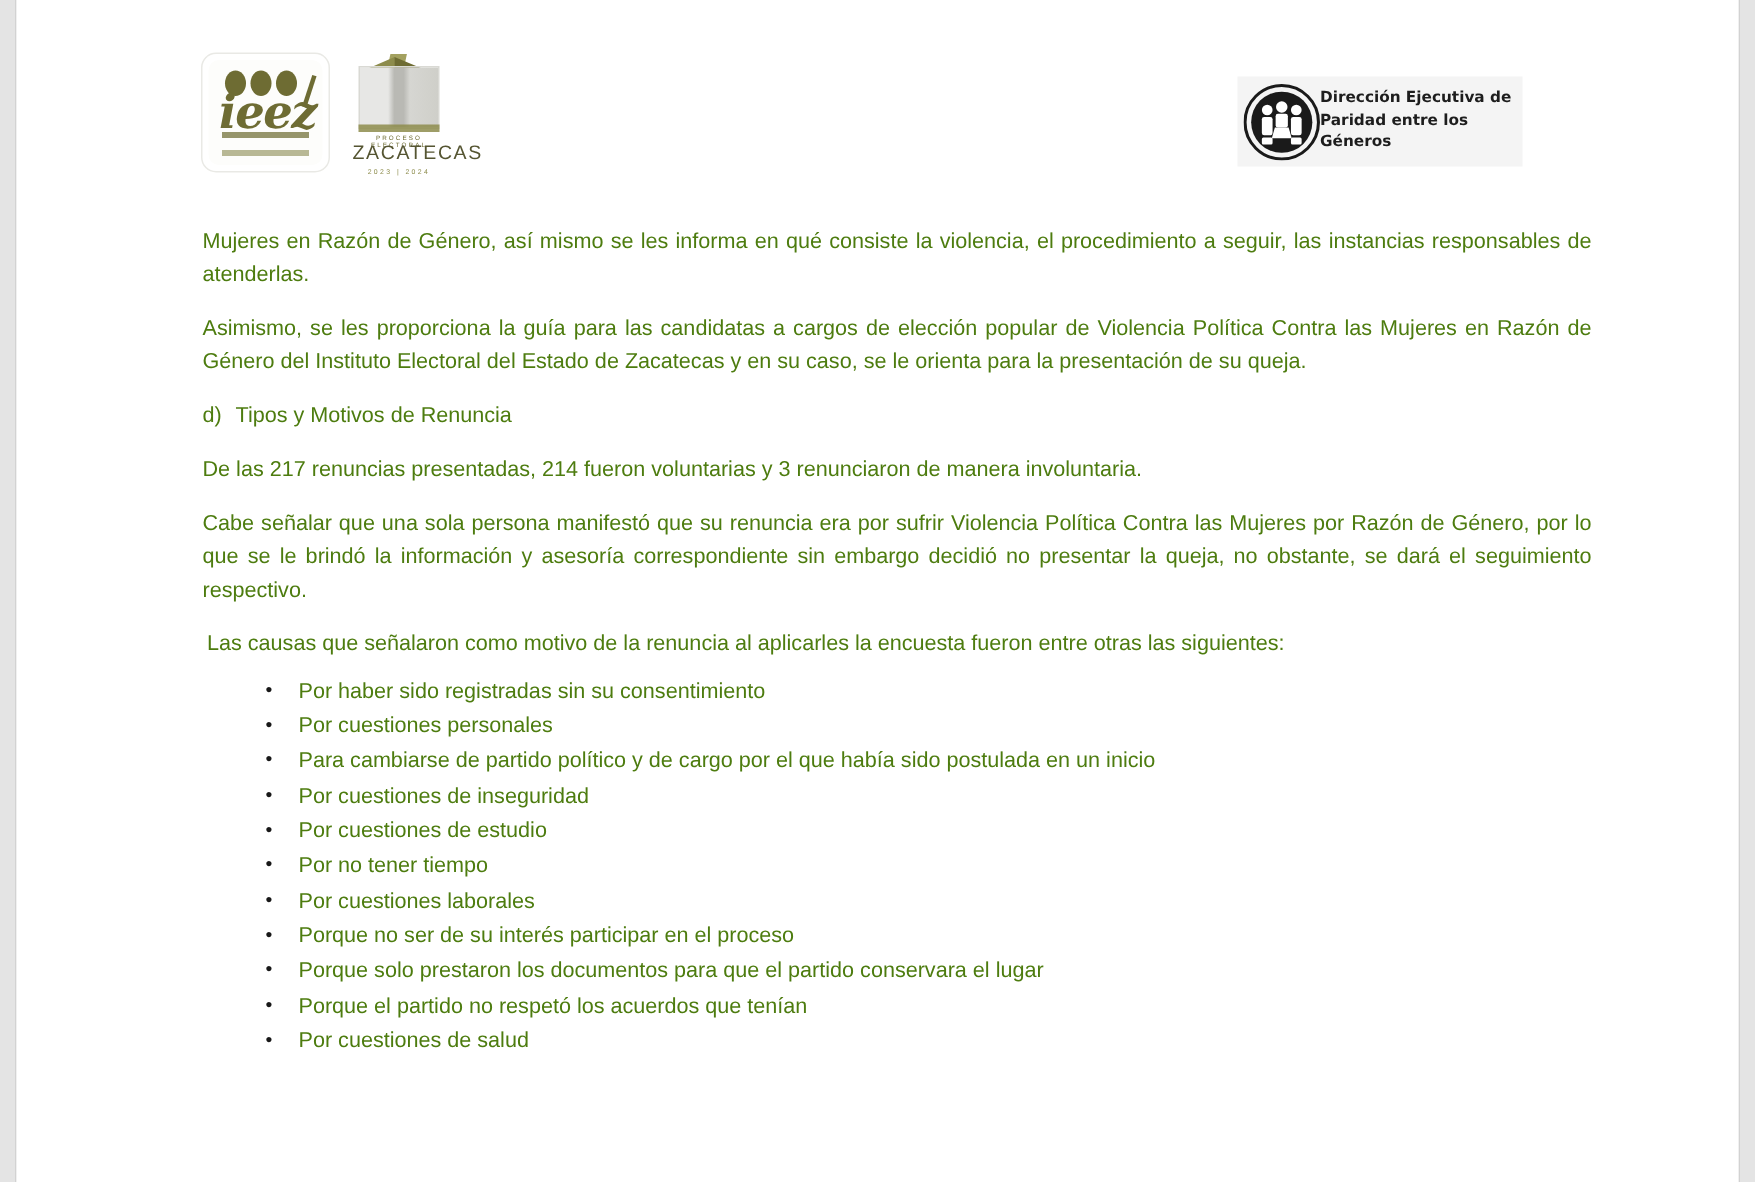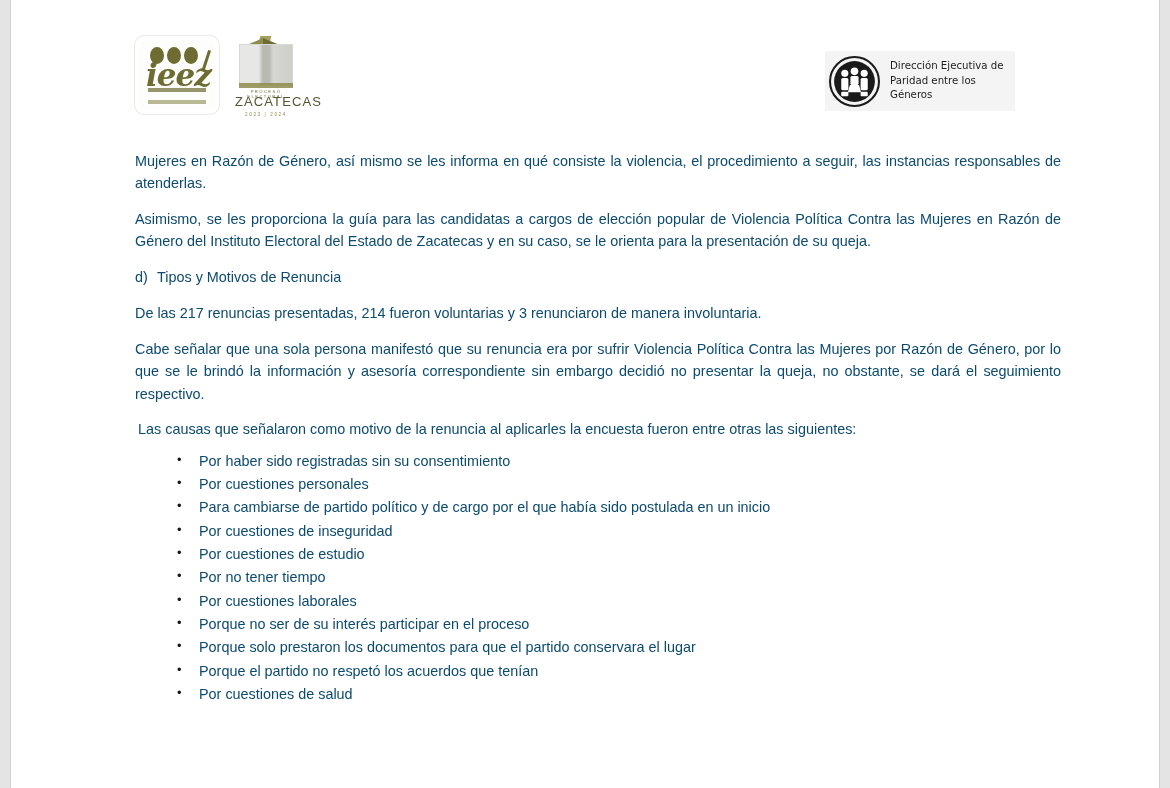--- a/index.html
+++ b/index.html
@@ -194,35 +194,34 @@
     align-items: center;
     padding-left: 4px;
     box-sizing: border-box;
   }
   .dep-mark {
     width: 51px;
     height: 51px;
     flex: 0 0 51px;
   }
   .dep-text {
-    margin-left: 10px;
     font-family: "DejaVu Sans", sans-serif;
-    font-weight: normal;
+    font-weight: bold;
     font-size: 10.2px;
     line-height: 1.42;
     color: #1d1d1d;
   }
 
   
   .content {
     position: absolute;
     left: 124px;
     right: 98px;
     top: 150px;
-    color: #0c4a6e;
+    color: #4d7c0f;
     font-size: 14.4px;
   }
   p.para {
     margin: 0 0 13px 0;
     text-align: justify;
     line-height: 1.56;
     font-size: 14.4px;
   }
   p.para.last-of-block { margin-bottom: 14px; }
   h4.heading {

